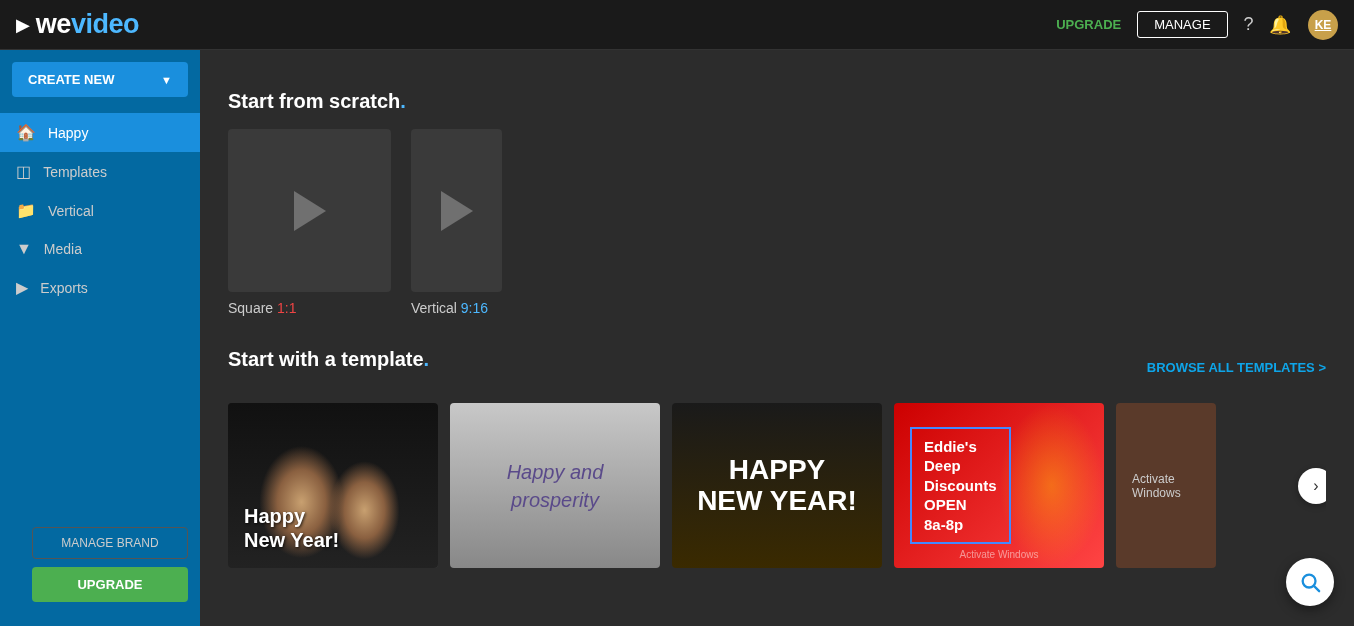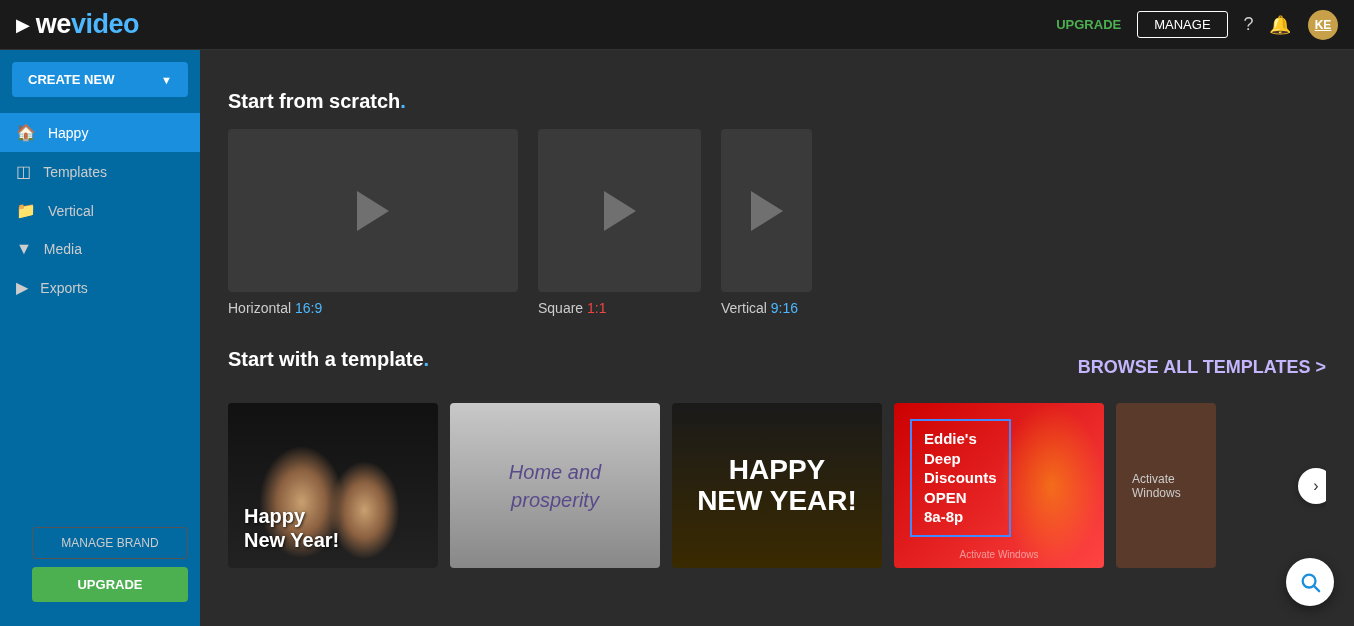--- a/index.html
+++ b/index.html
@@ -195,22 +195,22 @@
     }
 
     
     .templates-header {
       display: flex;
       align-items: center;
       justify-content: space-between;
       margin-bottom: 16px;
     }
     .browse-all {
-      color: #c4b5fd;
-      font-size: 18px;
+      color: #0ea5e9;
+      font-size: 13px;
       cursor: pointer;
       font-weight: bold;
     }
     .template-cards {
       display: flex;
       gap: 12px;
       overflow: hidden;
       position: relative;
     }
     .template-card {
@@ -262,20 +262,21 @@
       font-size: 28px;
       font-weight: 900;
       text-align: center;
       line-height: 1.1;
     }
     .tmpl-4 {
       background: linear-gradient(135deg, #cc0000, #ff4444);
       display: flex;
       flex-direction: column;
       align-items: flex-start;
+      justify-content: center;
       padding: 16px;
       position: relative;
     }
     .tmpl-4::after {
       content: '';
       position: absolute;
       top: 0; right: 0; bottom: 0;
       width: 50%;
       background: radial-gradient(ellipse at center, #ffcc00 0%, transparent 70%);
       opacity: 0.4;
@@ -408,26 +409,20 @@
   </div>
 
   <div class="main">
 
     <div class="section-title">
       <span>Start from scratch</span><span class="dot">.</span>
     </div>
 
     <div class="scratch-cards">
 
-      <div class="scratch-card">
-        <div class="scratch-card-thumb horizontal">
-          <div class="play-triangle"></div>
-        </div>
-        <div class="scratch-card-label"><span>Horizontal</span> <span style="color:#4db8ff">16:9</span></div>
-      </div>
 
       <div class="scratch-card">
         <div class="scratch-card-thumb square">
           <div class="play-triangle"></div>
         </div>
         <div class="scratch-card-label"><span>Square</span> <span style="color:#ef4444">1:1</span></div>
       </div>
 
       <div class="scratch-card">
         <div class="scratch-card-thumb vertical">
@@ -450,21 +445,21 @@
       <div class="template-card tmpl-1">
         <div class="people-silhouette"></div>
         <div style="position:absolute; bottom:16px; left:16px; color:#fff; font-size:20px; font-weight:bold; line-height:1.2; z-index:2; text-shadow: 1px 1px 3px rgba(0,0,0,0.8);">
           <div>Happy</div>
           <div>New Year!</div>
         </div>
       </div>
 
       <div class="template-card tmpl-2">
         <div class="tmpl-2-text">
-          <div>Home and</div>
+          <div>Happy and</div>
           <div>prosperity</div>
         </div>
       </div>
 
       <div class="template-card tmpl-3">
         <div class="tmpl-3-text">
           <div>HAPPY</div>
           <div>NEW YEAR!</div>
         </div>
       </div>

